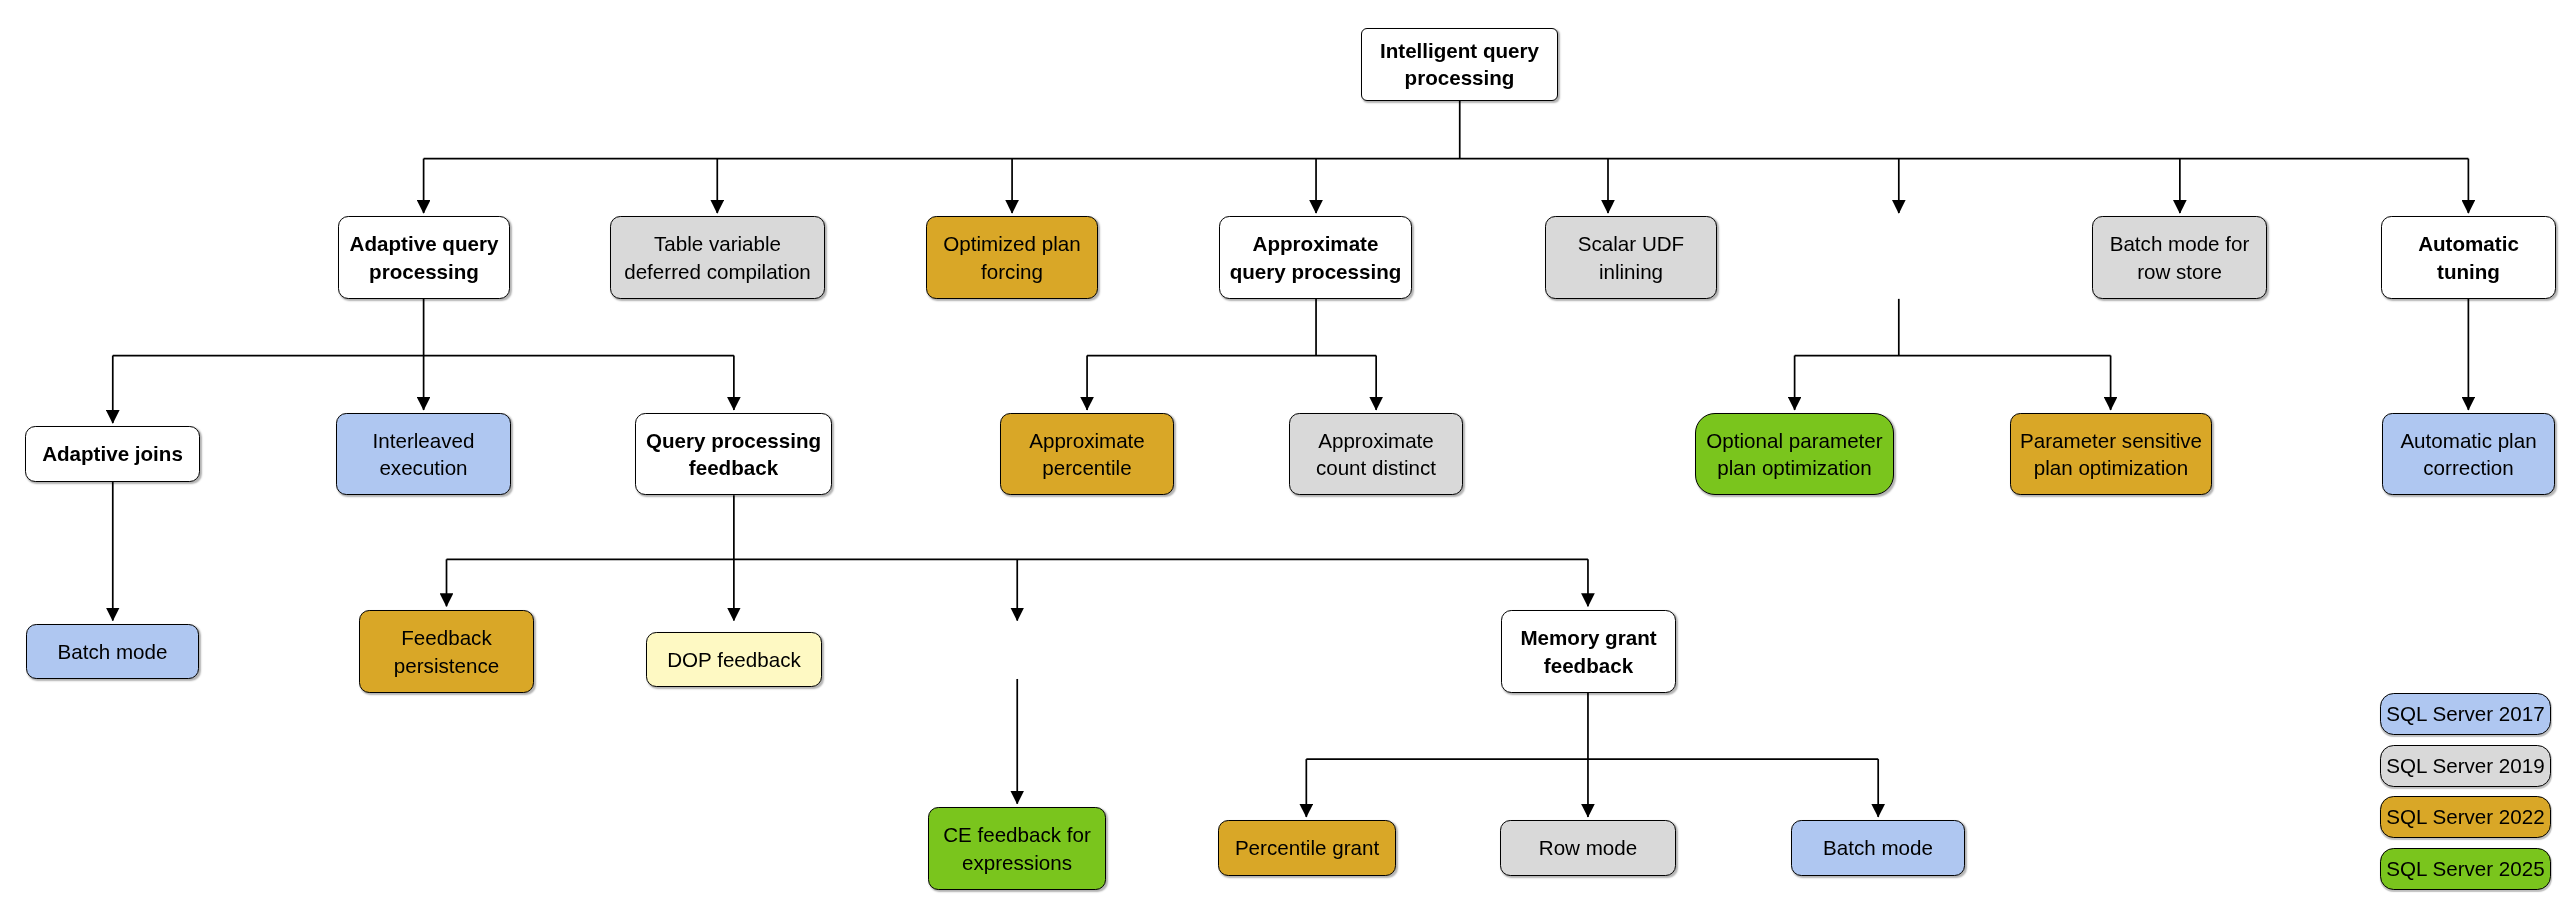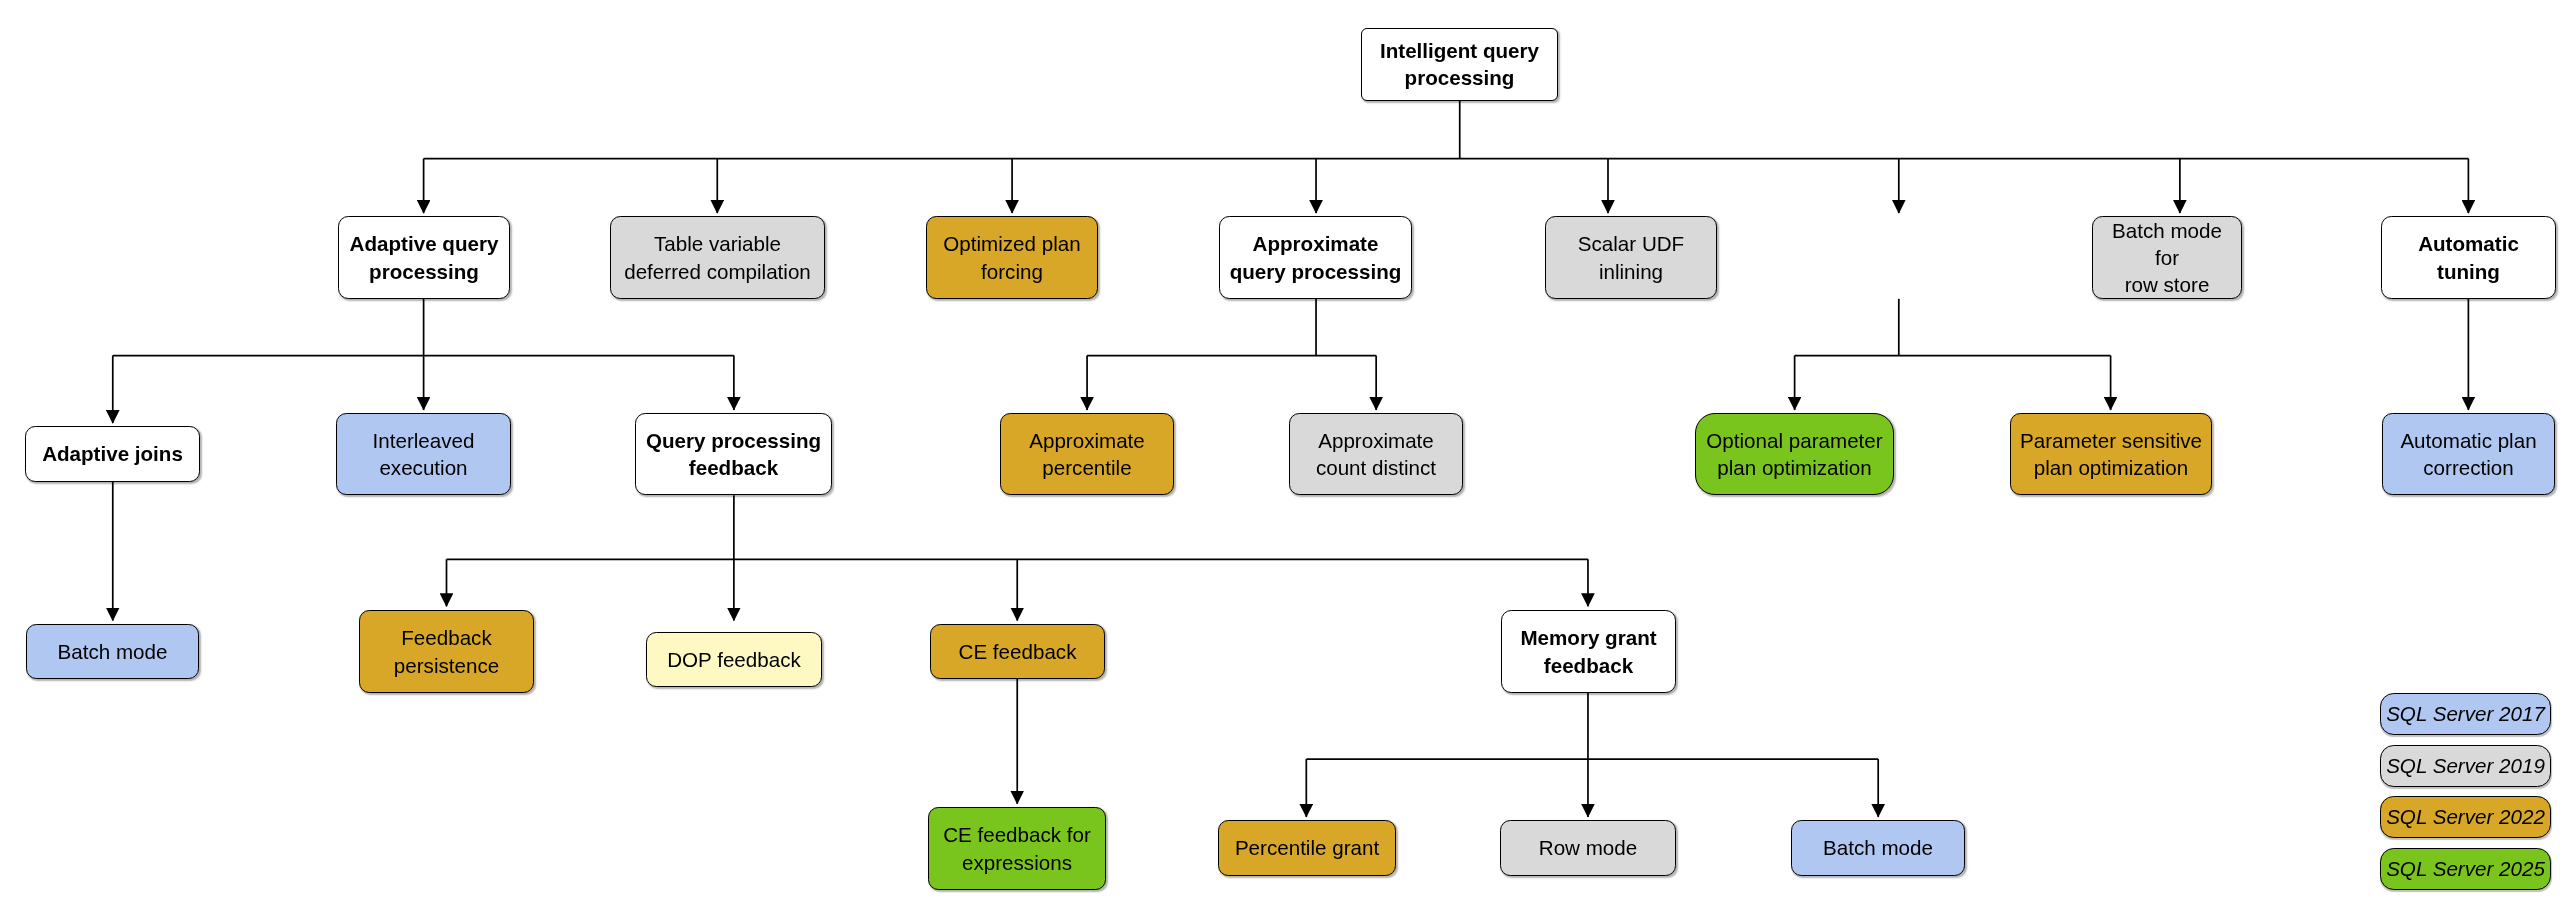--- a/index.html
+++ b/index.html
@@ -21,21 +21,20 @@
   }
   .bold{font-weight:bold;}
   .root{border-radius:6px;}
   .legend-item{
     position:absolute;left:2380px;width:171px;height:42px;
     display:flex;align-items:center;justify-content:center;
     box-sizing:border-box;
     border:1.7px solid #000;border-radius:13.7px;
     font-size:20.6px;color:#000;
     box-shadow:0.6px 1.1px 1.1px rgba(0,0,0,0.25);
-    font-style:italic;
   }
 </style>
 </head>
 <body>
 
 <div id="canvas">
 
   <svg id="wires" viewBox="0 0 4500 1600" xmlns="http://www.w3.org/2000/svg">
     <defs>
       <marker id="arr" viewBox="0 0 10 10" refX="9.5" refY="5" markerWidth="8" markerHeight="8" orient="auto">
@@ -98,21 +97,21 @@
   <div class="node bold" style="left: 338px; top: 216px; width: 172px; height: 83px; background: rgb(255, 255, 255);">Adaptive query
 processing</div>
   <div class="node" style="left: 610px; top: 216px; width: 215px; height: 83px; background: rgb(217, 217, 217);">Table variable
 deferred compilation</div>
   <div class="node" style="left: 926px; top: 216px; width: 172px; height: 83px; background: rgb(217, 167, 39);">Optimized plan
 forcing</div>
   <div class="node bold" style="left: 1219px; top: 216px; width: 193px; height: 83px; background: rgb(255, 255, 255);">Approximate
 query processing</div>
   <div class="node" style="left: 1522px; top: 216px; width: 172px; height: 83px; background: rgb(217, 217, 217); margin-left: 23px;">Scalar UDF
 inlining</div>
-  <div class="node" style="left: 2092px; top: 216px; width: 150px; height: 83px; background: rgb(217, 217, 217);">Batch mode for
+  <div class="node" style="left: 2092px; top: 216px; width: 175px; height: 83px; background: rgb(217, 217, 217);">Batch mode for
 row store</div>
   <div class="node bold" style="left: 2381px; top: 216px; width: 175px; height: 83px; background: rgb(255, 255, 255);">Automatic
 tuning</div>
 
   <div class="node bold" style="left: 25px; top: 426px; width: 175px; height: 56px; background: rgb(255, 255, 255);">Adaptive joins</div>
   <div class="node" style="left: 336px; top: 413px; width: 175px; height: 82px; background: rgb(175, 199, 241);">Interleaved
 execution</div>
   <div class="node bold" style="left: 635px; top: 413px; width: 197px; height: 82px; background: rgb(255, 255, 255);">Query processing
 feedback</div>
   <div class="node" style="left: 1000px; top: 413px; width: 174px; height: 82px; background: rgb(217, 167, 39);">Approximate
@@ -123,21 +122,20 @@
 plan optimization</div>
   <div class="node" style="left: 2010px; top: 413px; width: 202px; height: 82px; background: rgb(217, 167, 39);">Parameter sensitive
 plan optimization</div>
   <div class="node" style="left: 2382px; top: 413px; width: 173px; height: 82px; background: rgb(175, 199, 241);">Automatic plan
 correction</div>
 
   <div class="node" style="left: 26px; top: 624px; width: 173px; height: 55px; background: rgb(175, 199, 241);">Batch mode</div>
   <div class="node" style="left: 359px; top: 610px; width: 175px; height: 83px; background: rgb(217, 167, 39);">Feedback
 persistence</div>
   <div class="node" style="left: 646px; top: 624px; width: 176px; height: 55px; background: #fef9c3; margin-top: 8px;">DOP feedback</div>
-  <div class="node" style="left: 930px; top: 624px; width: 175px; height: 55px; background: rgb(217, 167, 39);">CE feedback</div>
   <div class="node bold" style="left: 1501px; top: 610px; width: 175px; height: 83px; background: rgb(255, 255, 255);">Memory grant
 feedback</div>
 
   <div class="node" style="left: 928px; top: 807px; width: 178px; height: 83px; background: rgb(122, 197, 29);">CE feedback for
 expressions</div>
   <div class="node" style="left: 1218px; top: 820px; width: 178px; height: 56px; background: rgb(217, 167, 39);">Percentile grant</div>
   <div class="node" style="left: 1500px; top: 820px; width: 176px; height: 56px; background: rgb(217, 217, 217);">Row mode</div>
   <div class="node" style="left: 1791px; top: 820px; width: 174px; height: 56px; background: rgb(175, 199, 241);">Batch mode</div>
 
   <div>

